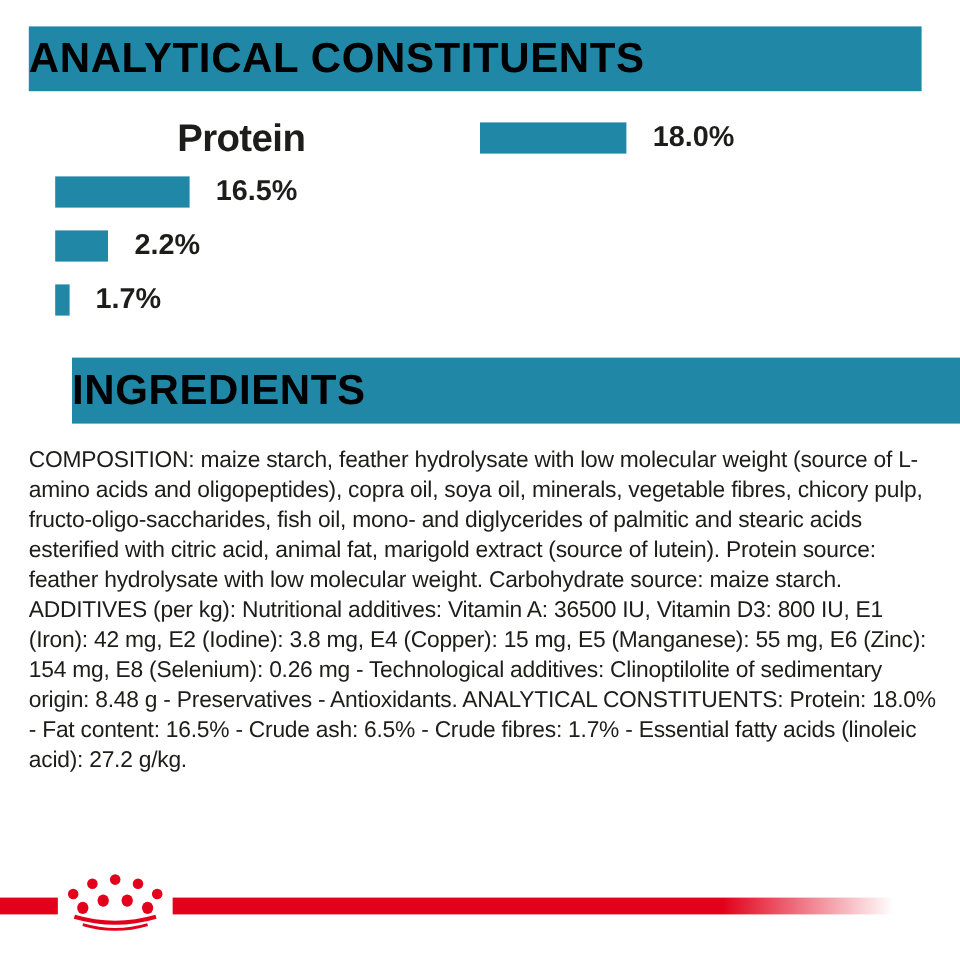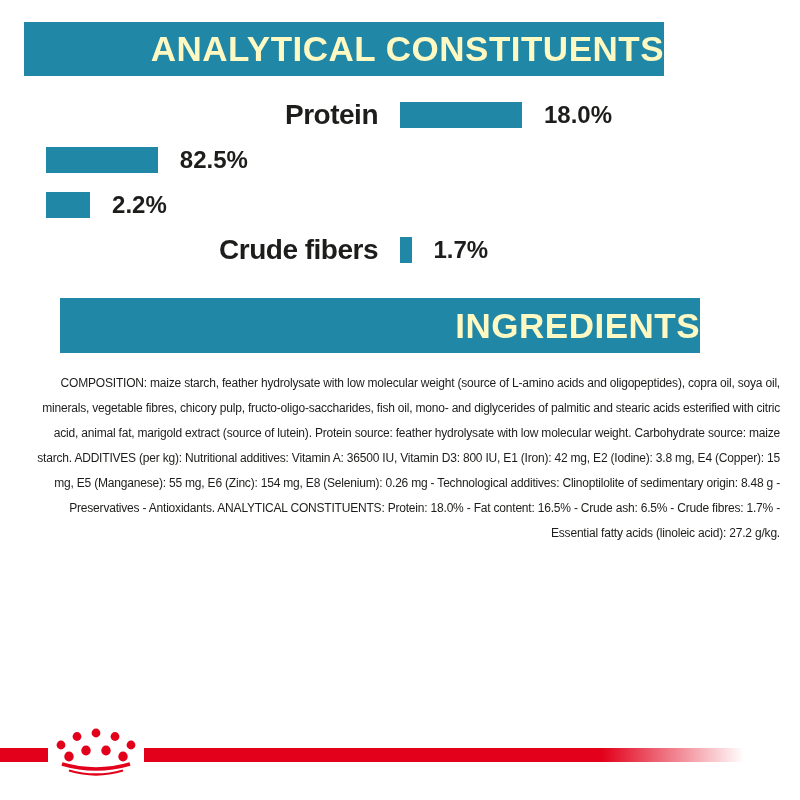--- a/index.html
+++ b/index.html
@@ -2,39 +2,39 @@
 <html style="--teal: #2187A7; --red: #E2001A; --text: #1D1D1B;"><head>
 <meta charset="utf-8">
 <style>
   :root { --teal:#2187A7; --red:#E2001A; --text:#1D1D1B; }
   html,body { margin:0; padding:0; background:#fff; }
   body {
     position:relative; width:800px; height:800px; overflow:hidden;
     font-family:"Liberation Sans", sans-serif; color:var(--text);
   }
   .banner {
-    position:absolute; left:24px; width:640px;
-    background:var(--teal); color:#fef9c3; font-weight:bold;
-    text-align:right; letter-spacing:0.5px;
+    position:absolute; left:24px; width:744px;
+    background:var(--teal); color:#000000; font-weight:bold;
+    text-align:left; letter-spacing:0.5px;
   }
   #banner-analytical { top:22px; height:54px; line-height:54px; font-size:35px; }
   #banner-ingredients { top:298px; height:55px; line-height:55px; font-size:35px;margin-left:36px; }
 
   .chart { position:absolute; left:24px; top:102px; width:752px; }
   .chart-row { display:flex; align-items:center; height:26px; margin-bottom:19px; }
   .chart-label {
-    width:354px; text-align:right; font-size:28px; font-weight:bold;
+    width:354px; text-align:center; font-size:32px; font-weight:bold;
     letter-spacing:-0.5px; white-space:nowrap;
   }
   .chart-bar { height:26px; margin-left:22px; background:var(--teal); }
   .chart-value { margin-left:22px; font-size:24px; font-weight:bold; white-space:nowrap; }
 
   .ingredients-body {
     position:absolute; left:24px; top:371px; width:756px;
-    font-size:12px; line-height:25px; letter-spacing:-0.2px; text-align:right;
+    font-size:19px; line-height:25px; letter-spacing:-0.2px; text-align:left;
   }
 
   .footer-line {
     position:absolute; left:0; top:748px; width:752px; height:14px;
     background:linear-gradient(90deg, var(--red) 0%, var(--red) 80%, rgba(226,0,26,0) 99%);
   }
   .crown { position:absolute; left:48px; top:727px; width:96px; height:52px; }
 </style>
 </head>
 <body>
@@ -44,28 +44,27 @@
 </div>
 
 <div class="chart">
   <div class="chart-row">
     <div class="chart-label">Protein</div>
     <div class="chart-bar" style="width: 122px; background: rgb(33, 135, 167);"></div>
     <div class="chart-value">18.0%</div>
   </div>
   <div class="chart-row">
     <div class="chart-bar" style="width: 111.8px; background: rgb(33, 135, 167);"></div>
-    <div class="chart-value">82.5%</div>
+    <div class="chart-value">16.5%</div>
   </div>
   <div class="chart-row">
     <div class="chart-bar" style="width: 44.1px; background: rgb(33, 135, 167);"></div>
     <div class="chart-value">2.2%</div>
   </div>
   <div class="chart-row">
-    <div class="chart-label">Crude fibers</div>
     <div class="chart-bar" style="width: 11.5px; background: rgb(33, 135, 167);"></div>
     <div class="chart-value">1.7%</div>
   </div>
 </div>
 
 <div class="banner" id="banner-ingredients">
   <span>INGREDIENTS</span>
 </div>
 
 <div class="ingredients-body">COMPOSITION: maize starch, feather hydrolysate with low molecular weight (source of L-amino acids and oligopeptides), copra oil, soya oil, minerals, vegetable fibres, chicory pulp, fructo-oligo-saccharides, fish oil, mono- and diglycerides of palmitic and stearic acids esterified with citric acid, animal fat, marigold extract (source of lutein). Protein source: feather hydrolysate with low molecular weight. Carbohydrate source: maize starch. ADDITIVES (per kg): Nutritional additives: Vitamin A: 36500 IU, Vitamin D3: 800 IU, E1 (Iron): 42 mg, E2 (Iodine): 3.8 mg, E4 (Copper): 15 mg, E5 (Manganese): 55 mg, E6 (Zinc): 154 mg, E8 (Selenium): 0.26 mg - Technological additives: Clinoptilolite of sedimentary origin: 8.48 g - Preservatives - Antioxidants. ANALYTICAL CONSTITUENTS: Protein: 18.0% - Fat content: 16.5% - Crude ash: 6.5% - Crude fibres: 1.7% - Essential fatty acids (linoleic acid): 27.2 g/kg.</div>

